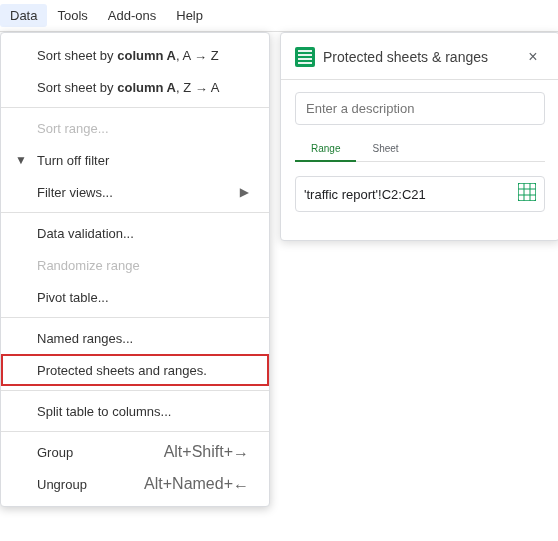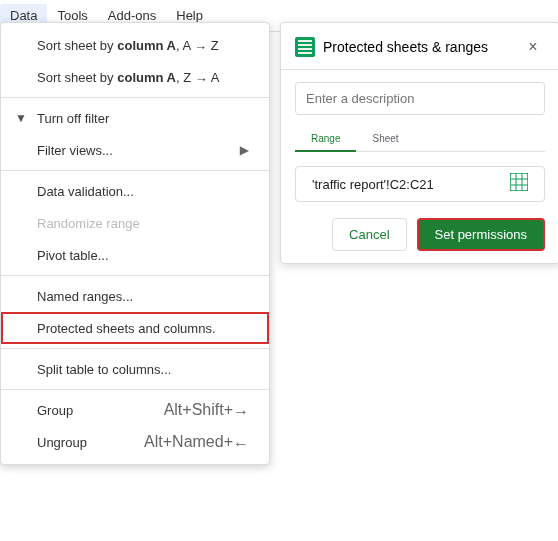--- a/index.html
+++ b/index.html
@@ -27,21 +27,21 @@
       cursor: pointer;
       color: #333;
       font-size: 13px;
       border-radius: 3px;
     }
     .menu-item.active { background: #e8f0fe; }
 
     
     .dropdown-container {
       position: absolute;
-      top: 22px;
+      top: 32px;
       left: 0;
       display: flex;
       z-index: 10;
     }
 
     
     .dropdown-menu {
       background: #fff;
       border: 1px solid #dadce0;
       border-radius: 4px;
@@ -118,21 +118,21 @@
     .panel-icon {
       width: 20px;
       height: 20px;
       margin-right: 8px;
       flex-shrink: 0;
     }
     .panel-title {
       flex: 1;
       font-size: 14px;
       font-weight: 500;
-      color: #000000;
+      color: #404040;
     }
     .panel-close {
       color: #5f6368;
       cursor: pointer;
       font-size: 16px;
       padding: 2px;
       border-radius: 50%;
       width: 24px;
       height: 24px;
       display: flex;
@@ -172,21 +172,21 @@
       color: #1e7e34;
       border-bottom: 2px solid #1e7e34;
       font-weight: 500;
     }
 
     .range-input-row {
       display: flex;
       align-items: center;
       border: 1px solid #dadce0;
       border-radius: 4px;
-      padding: 6px 16px;
+      padding: 6px 8px;
       margin-bottom: 16px;
     }
     .range-input {
       flex: 1;
       border: none;
       outline: none;
       font-size: 13px;
       color: #202124;
     }
     .grid-icon {
@@ -248,20 +248,23 @@
 <div class="dropdown-container">
 
   <div class="dropdown-menu">
     <div class="menu-row">
       <span class="menu-row-label">Sort sheet by <b>column A</b>, A → Z</span>
     </div>
     <div class="menu-row">
       <span class="menu-row-label">Sort sheet by <b>column A</b>, Z → A</span>
     </div>
     <div class="menu-divider"></div>
+    <div class="menu-row disabled">
+      <span class="menu-row-label">Sort range...</span>
+    </div>
     <div class="menu-row" style="position:relative;">
       <span class="filter-icon">▼</span>
       <span class="menu-row-label">Turn off filter</span>
     </div>
     <div class="menu-row">
       <span class="menu-row-label">Filter views...</span>
       <span class="menu-row-arrow">▶</span>
     </div>
     <div class="menu-divider"></div>
     <div class="menu-row">
@@ -271,21 +274,21 @@
       <span class="menu-row-label">Randomize range</span>
     </div>
     <div class="menu-row">
       <span class="menu-row-label">Pivot table...</span>
     </div>
     <div class="menu-divider"></div>
     <div class="menu-row">
       <span class="menu-row-label">Named ranges...</span>
     </div>
     <div class="menu-row highlighted">
-      <span class="menu-row-label">Protected sheets and columns.</span>
+      <span class="menu-row-label">Protected sheets and ranges.</span>
     </div>
     <div class="menu-divider"></div>
     <div class="menu-row">
       <span class="menu-row-label">Split table to columns...</span>
     </div>
     <div class="menu-divider"></div>
     <div class="menu-row">
       <span class="menu-row-label">Group</span>
       <span class="menu-row-shortcut">Alt+Shift+→</span>
     </div>
@@ -320,20 +323,16 @@
         <span class="grid-icon">
           <svg width="18" height="18" viewBox="0 0 18 18">
             <rect width="18" height="18" rx="2" fill="none" stroke="#0f9d58" stroke-width="1.5"></rect>
             <line x1="6" y1="0" x2="6" y2="18" stroke="#0f9d58" stroke-width="1"></line>
             <line x1="12" y1="0" x2="12" y2="18" stroke="#0f9d58" stroke-width="1"></line>
             <line x1="0" y1="6" x2="18" y2="6" stroke="#0f9d58" stroke-width="1"></line>
             <line x1="0" y1="12" x2="18" y2="12" stroke="#0f9d58" stroke-width="1"></line>
           </svg>
         </span>
       </div>
-      <div class="actions-row">
-        <button class="btn-cancel">Cancel</button>
-        <button class="btn-set-permissions">Set permissions</button>
-      </div>
     </div>
   </div>
 
 </div>
 
 </body></html>

